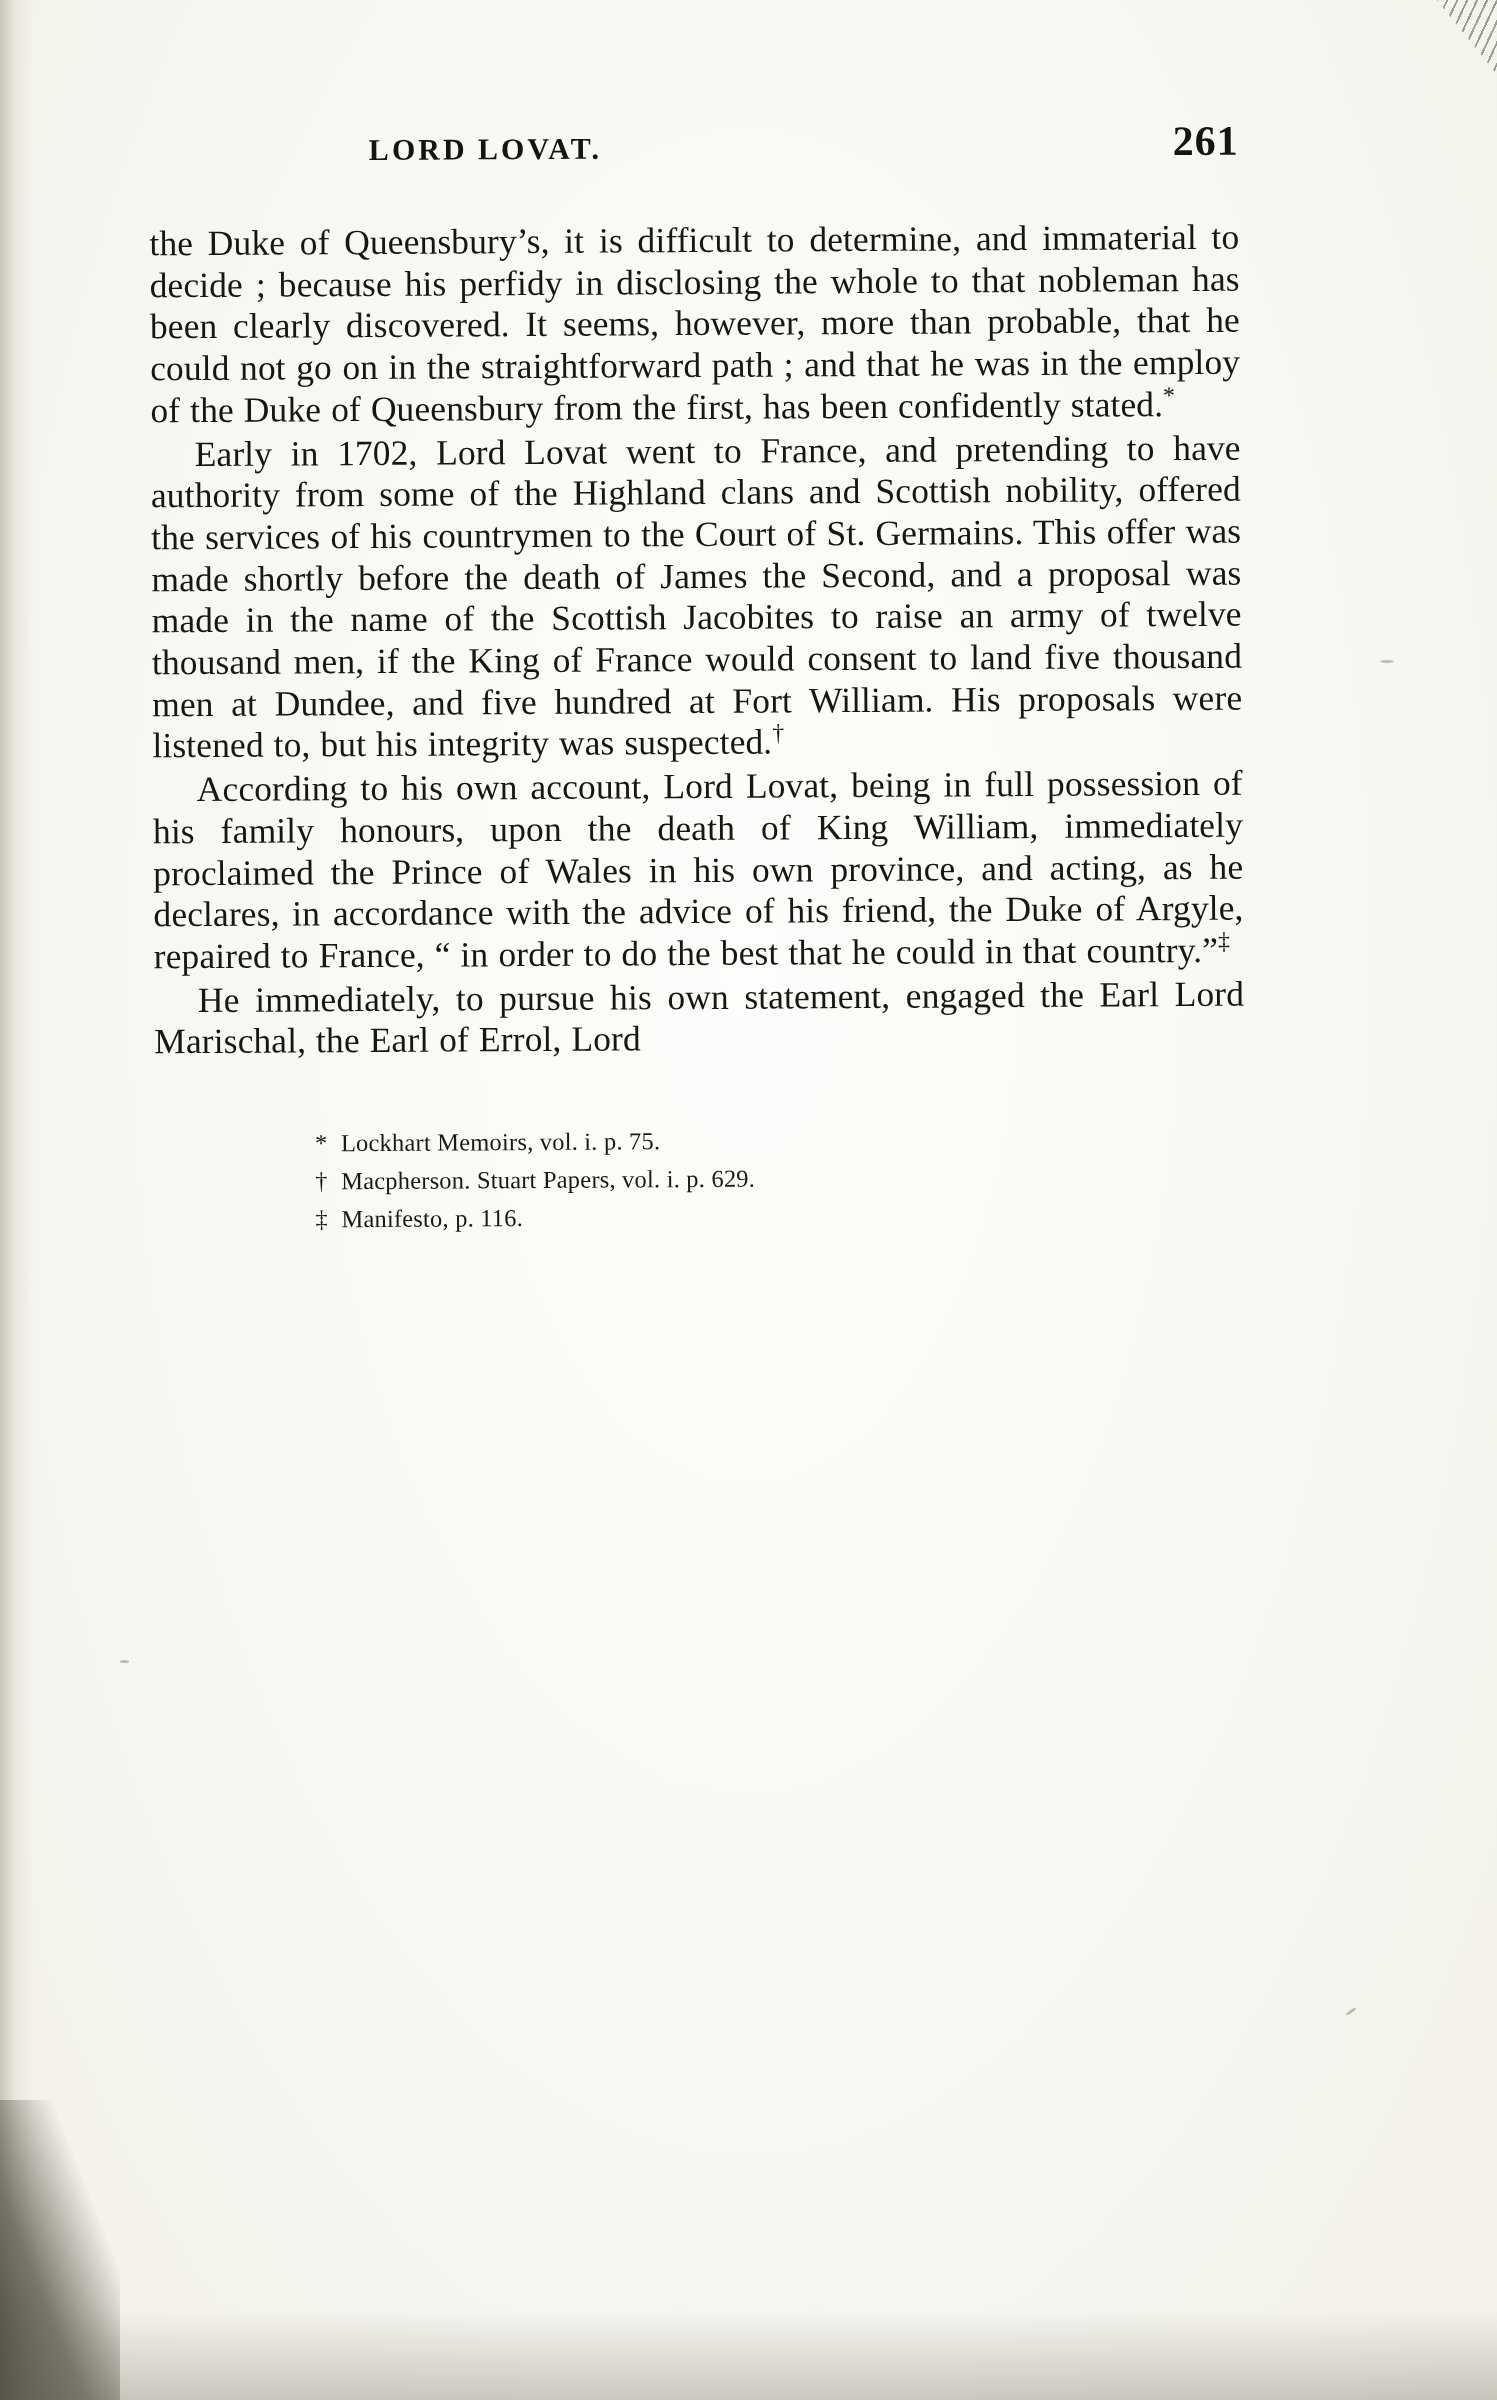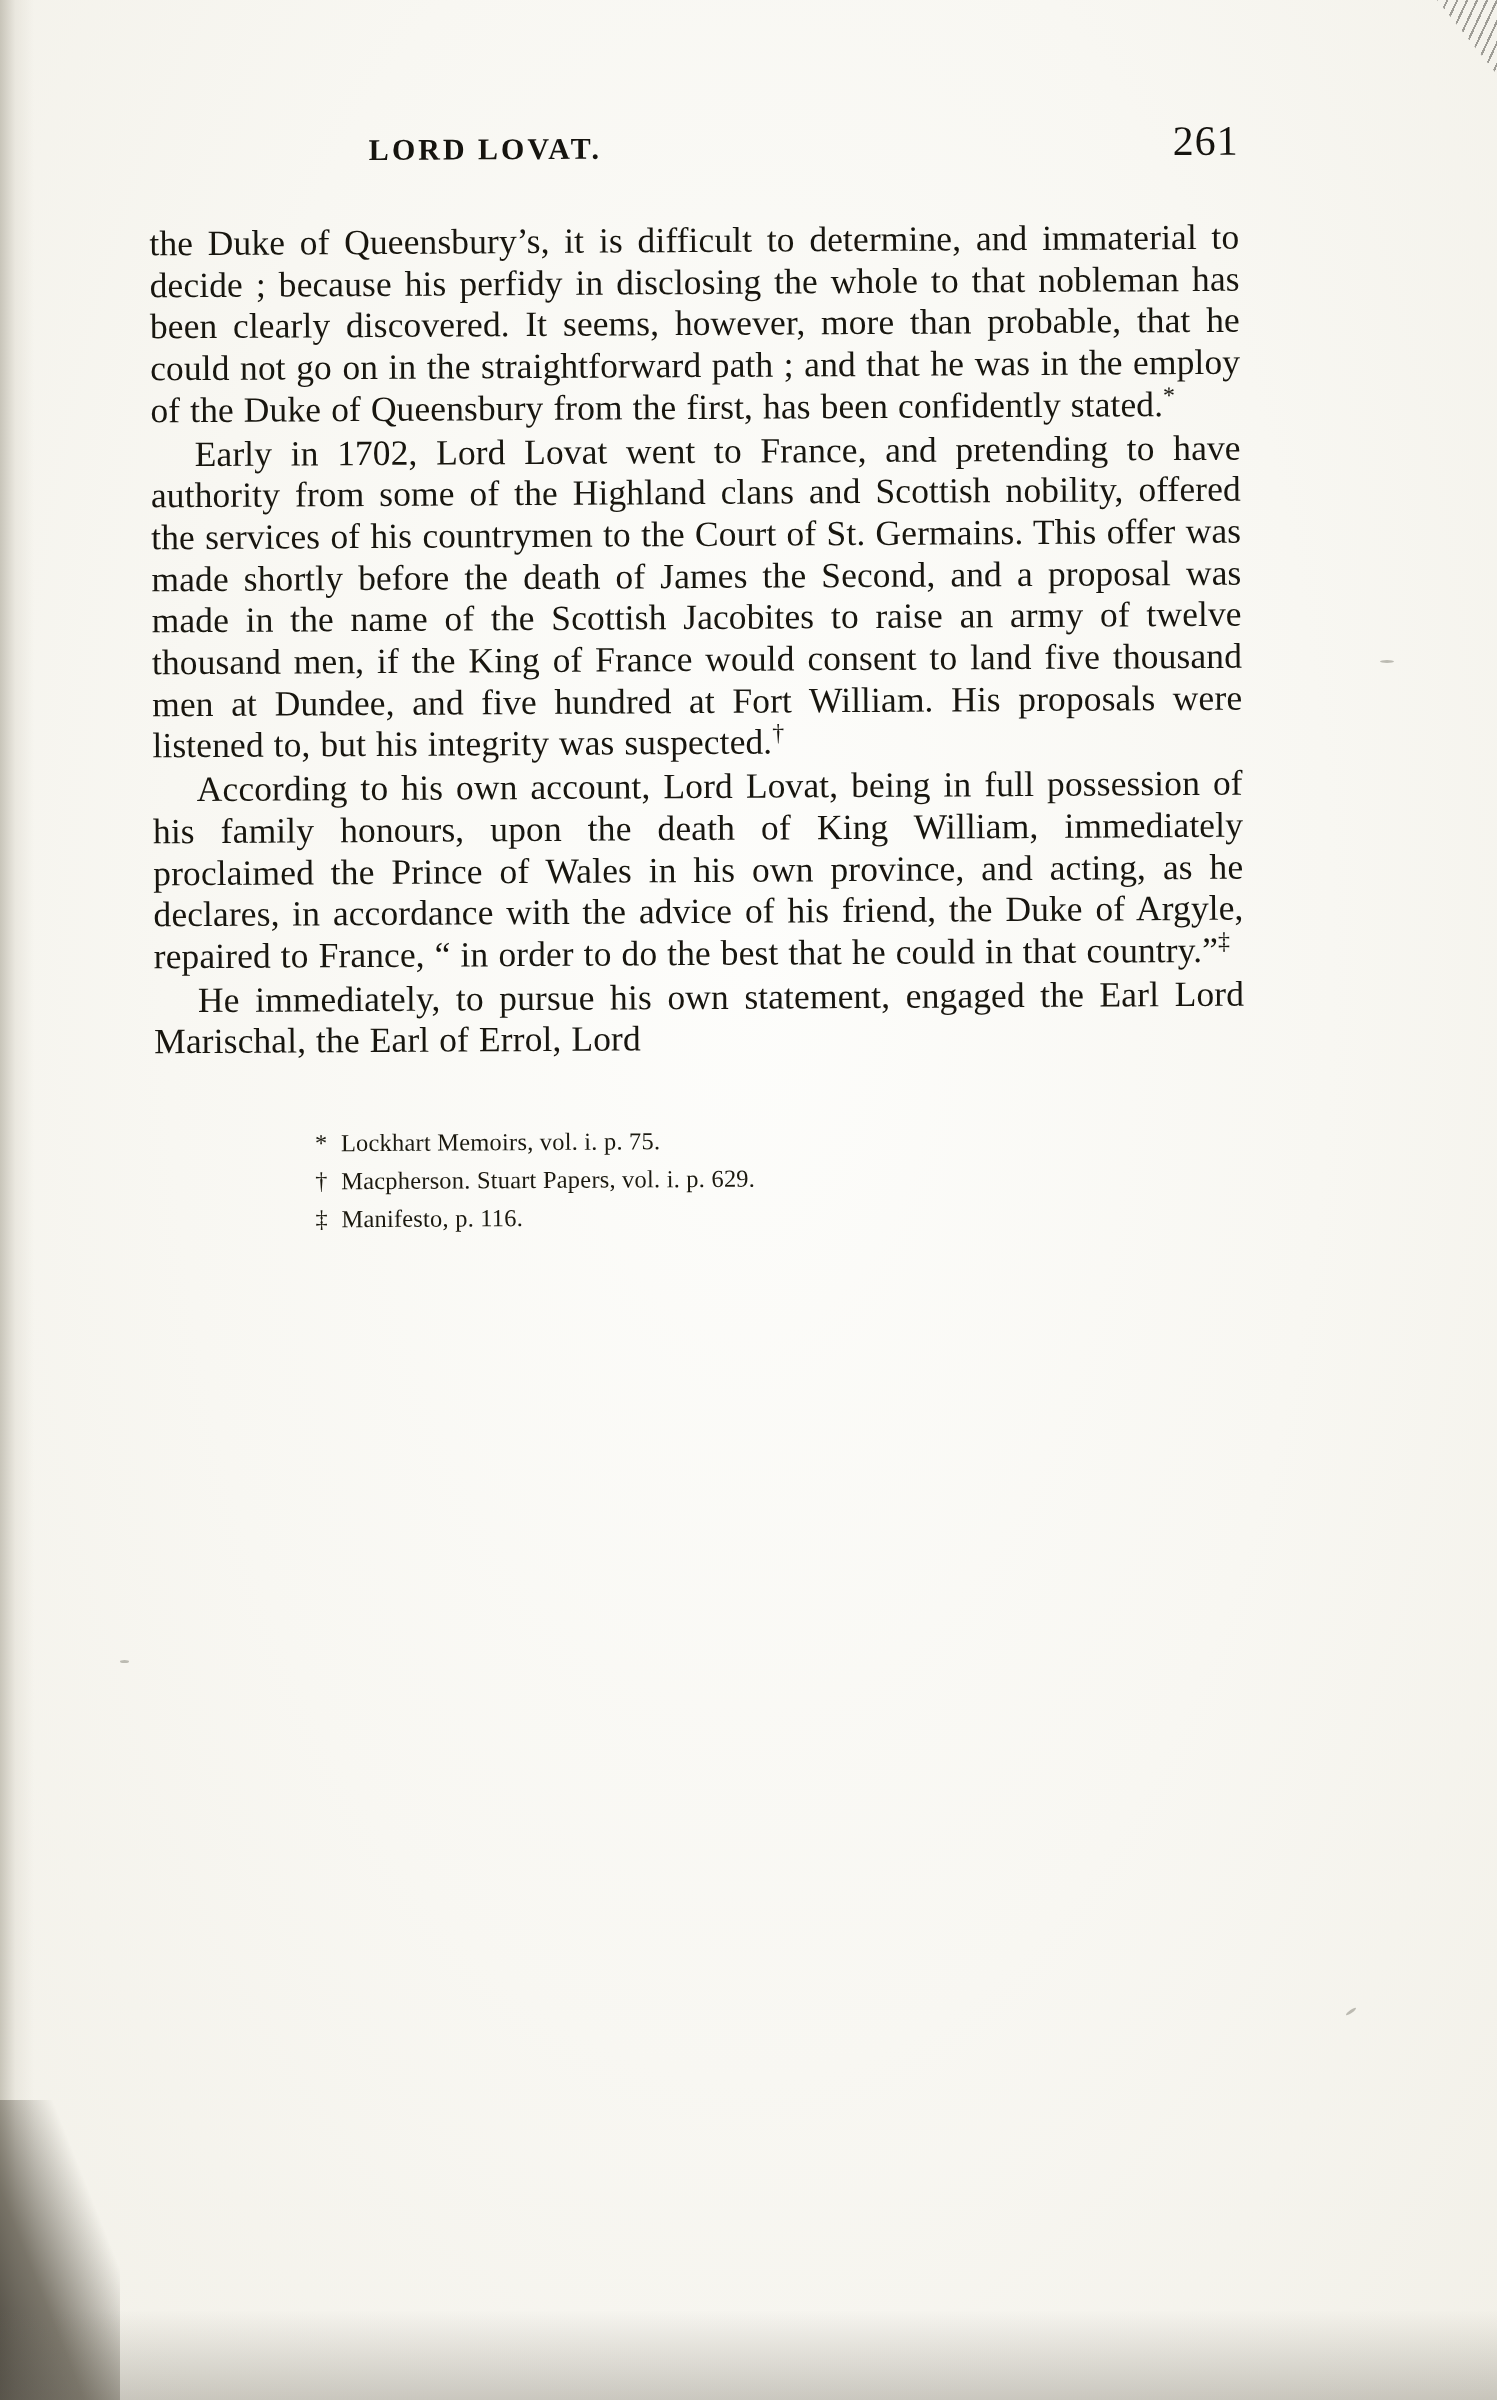--- a/index.html
+++ b/index.html
@@ -72,21 +72,21 @@
   }
   .running-head {
     font-size: 30px;
     letter-spacing: 3px;
     font-weight: 700;
     color: #16140f;
     white-space: nowrap;
   }
   .folio {
     font-size: 42px;
-    font-weight: 400;
+    font-weight: 700;
     color: #16140f;
     letter-spacing: 1px;
   }
 
   p.body {
     font-size: 35.5px;
     line-height: 1.175;
     text-align: justify;
     color: #18160f;
     margin: 0 0 2px 0;

